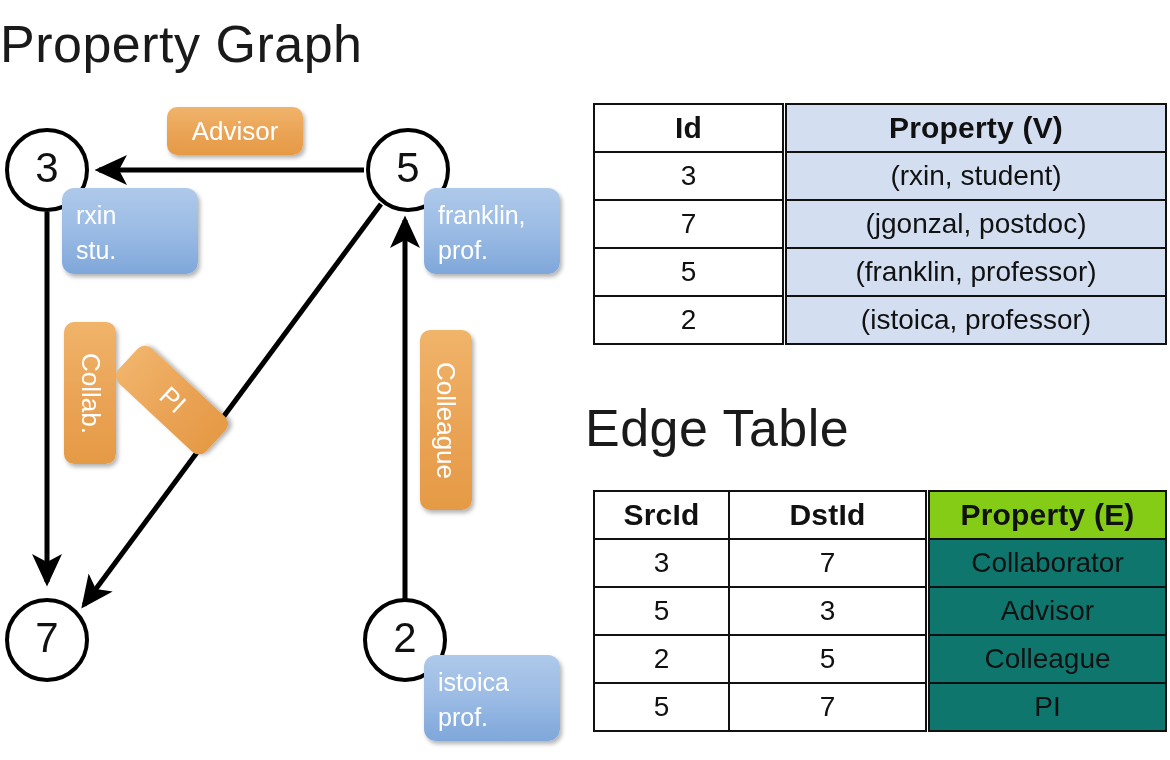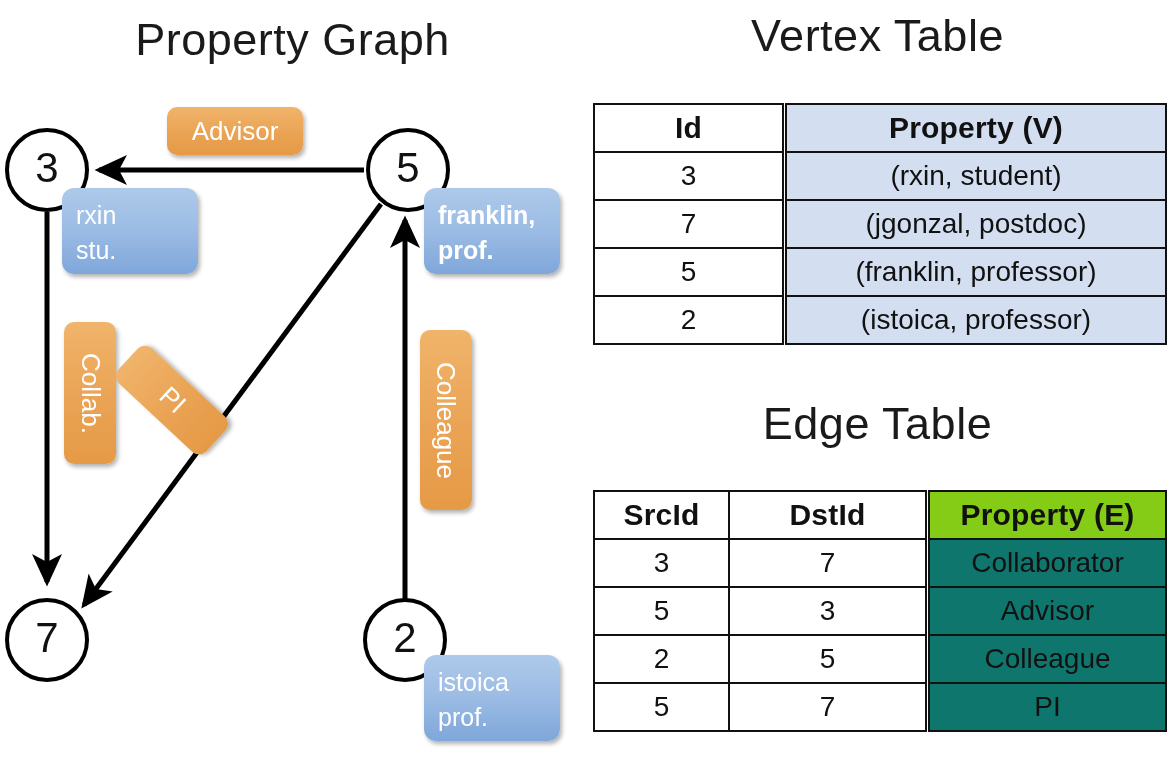--- a/index.html
+++ b/index.html
@@ -19,25 +19,25 @@
     position: absolute;
     left: 0; top: 0;
     width: 1170px;
     height: 760px;
   }
 
   
   .title {
     position: absolute;
     font-weight: 300;
-    font-size: 45px;
+    font-size: 52px;
     letter-spacing: 0.5px;
     color: #1a1a1a;
     white-space: nowrap;
-    text-align: center;
+    text-align: left;
     font-family: "Liberation Sans", sans-serif;
   }
   #graph-title  { left: 0;   top: 14px;  width: 585px; }
   #vertex-title { left: 585px; top: 10px; width: 585px; }
   #edge-title   { left: 585px; top: 398px; width: 585px; }
 
   
   #graph-panel {
     position: absolute;
     left: 0; top: 0;
@@ -156,21 +156,20 @@
     border-left: 5px double #111;
   }
   #edge-table th.c-eprop { background: #84cc16; }
 </style>
 </head>
 <body>
 
 <div class="stage">
 
   <div class="title" id="graph-title">Property Graph</div>
-  <div class="title" id="vertex-title">Vertex Table</div>
   <div class="title" id="edge-title">Edge Table</div>
 
   <div id="graph-panel">
 
     <svg id="graph-svg" viewBox="0 0 585 760">
       <defs>
         <marker id="arrowhead" markerWidth="7" markerHeight="7" refX="5.6" refY="3" orient="auto">
           <path d="M0,0 L6.5,3 L0,6 L1.6,3 Z" fill="#000"></path>
         </marker>
       </defs>
@@ -192,21 +191,21 @@
     </div>
     <div class="vertex-node" style="left:5px;  top:598px;">
       <span class="vid">7</span>
     </div>
     <div class="vertex-node" style="left:363px; top:598px;">
       <span class="vid">2</span>
     </div>
 
     <div class="prop-box" style="left:62px;  top:188px; width:136px; height:86px;">rxin
 stu.</div>
-    <div class="prop-box" style="left:424px; top:188px; width:136px; height:86px;font-weight:bold;">franklin,
+    <div class="prop-box" style="left:424px; top:188px; width:136px; height:86px;">franklin,
 prof.</div>
     <div class="prop-box" style="left:424px; top:655px; width:136px; height:86px;">istoica
 prof.</div>
 
     <div class="edge-label" style="left:167px; top:107px; width:136px; height:48px;">
       <span class="txt">Advisor</span>
     </div>
 
     <div class="edge-label vertical" style="left:64px; top:322px; width:52px; height:142px;">
       <span class="txt">Collab.</span>

